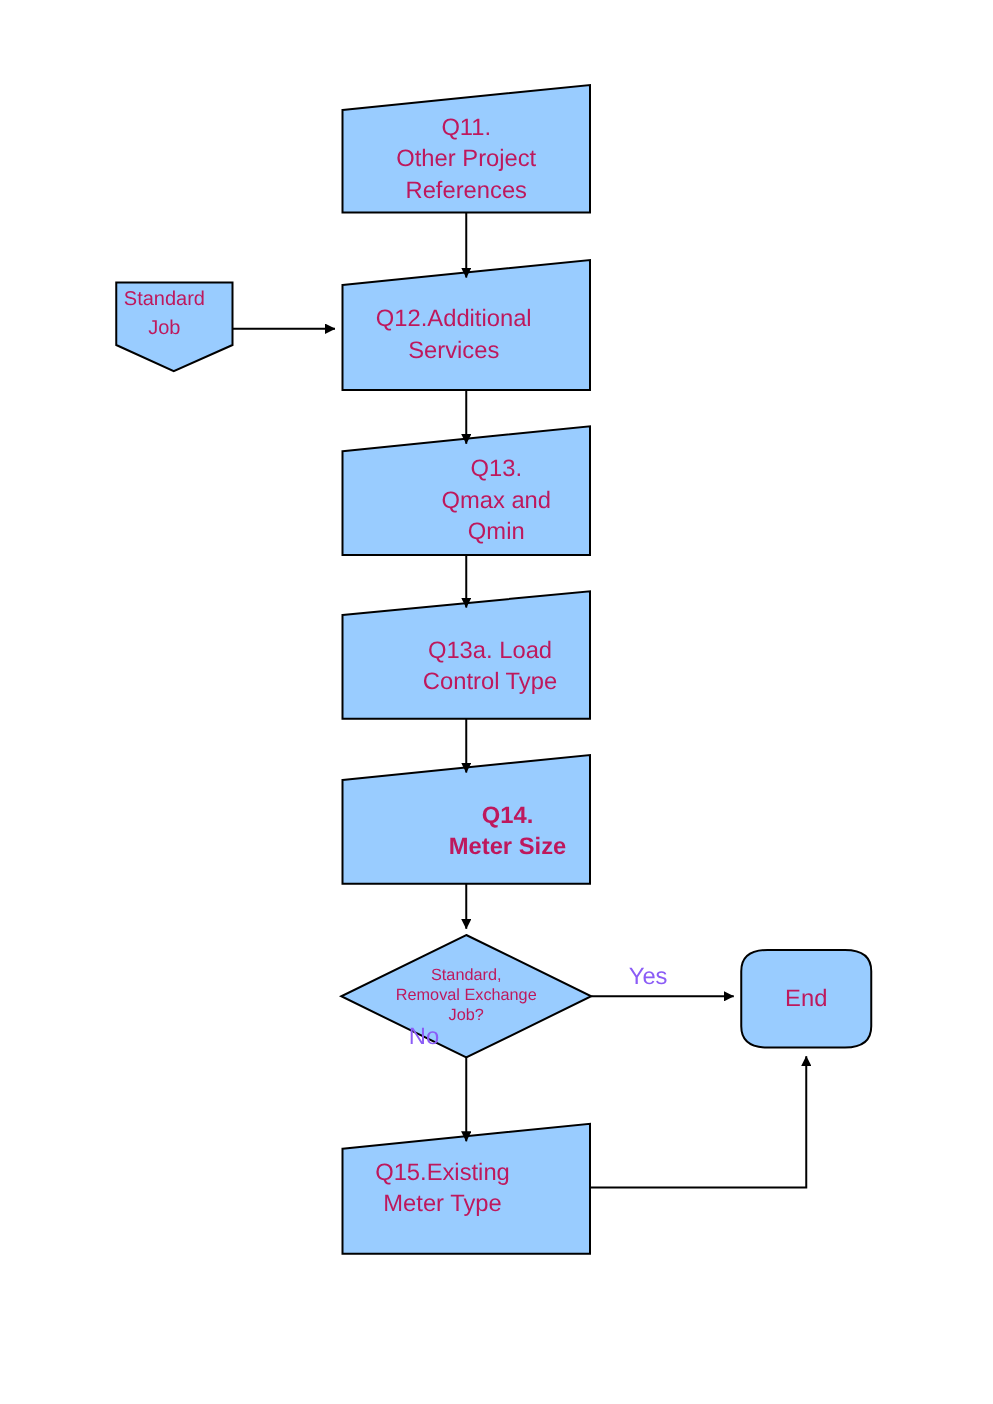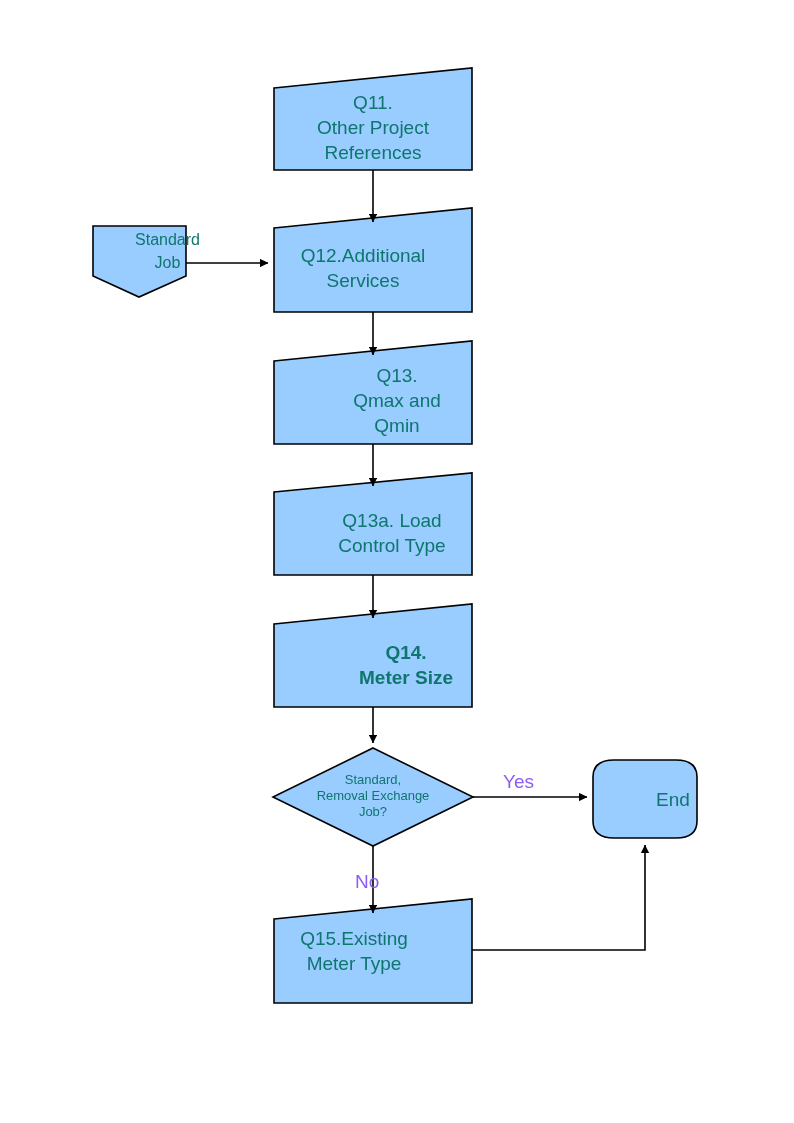--- a/index.html
+++ b/index.html
@@ -17,21 +17,21 @@
   #flowchart-canvas {
     position: absolute;
     left: 0;
     top: 0;
     width: 794px;
     height: 1123px;
   }
   .node-label {
     position: absolute;
     text-align: center;
-    color: #0f766e;
+    color: #be185d;
     font-family: "Liberation Sans", sans-serif;
     white-space: pre-line;
     pointer-events: none;
     line-height: 25px;
     font-size: 19px;
   }
   .edge-label {
     position: absolute;
     color: #8b5cf6;
     font-family: "Liberation Sans", sans-serif;
@@ -89,40 +89,40 @@
 
   <line x1="373" y1="846" x2="373" y2="913" stroke="#000000" stroke-width="1.6" marker-end="url(#arrow)"></line>
 
   <path d="M 472,950 L 645,950 L 645,845" fill="none" stroke="#000000" stroke-width="1.6" marker-end="url(#arrow)"></path>
 </svg>
 
 <div class="node-label" style="left:274px; top:90px; width:198px;">Q11.
 Other Project
 References</div>
 
-<div class="node-label" style="left:93px; top:228px; width:77px; font-size:16px; line-height:23px;padding-left:36px;">Standard
+<div class="node-label" style="left:93px; top:228px; width:77px; font-size:16px; line-height:23px;">Standard
 Job</div>
 
 <div class="node-label" style="left:274px; top:243px; width:178px;">Q12.Additional
 Services</div>
 
 <div class="node-label" style="left:274px; top:363px; width:198px;padding-left:24px;">Q13.
 Qmax and
 Qmin</div>
 
 <div class="node-label" style="left:274px; top:508px; width:236px;">Q13a. Load
 Control Type</div>
 
 <div class="node-label" style="left:288px; top:640px; width:236px;font-weight:bold;">Q14.
 Meter Size</div>
 
 <div class="node-label decision-label" style="left:273px; top:772px; width:200px;">Standard,
 Removal Exchange
 Job?</div>
 
-<div class="node-label" style="left:593px; top:787px; width:104px;padding-left:28px;">End</div>
+<div class="node-label" style="left:593px; top:787px; width:104px;">End</div>
 
 <div class="node-label" style="left:274px; top:926px; width:160px;">Q15.Existing
 Meter Type</div>
 
 <div class="edge-label" style="left:503px; top:771px;">Yes</div>
 
-<div class="edge-label" style="left:327px; top:871px;margin-left:28px;">No</div>
+<div class="edge-label" style="left:327px; top:819px;">No</div>
 
 </body></html>

